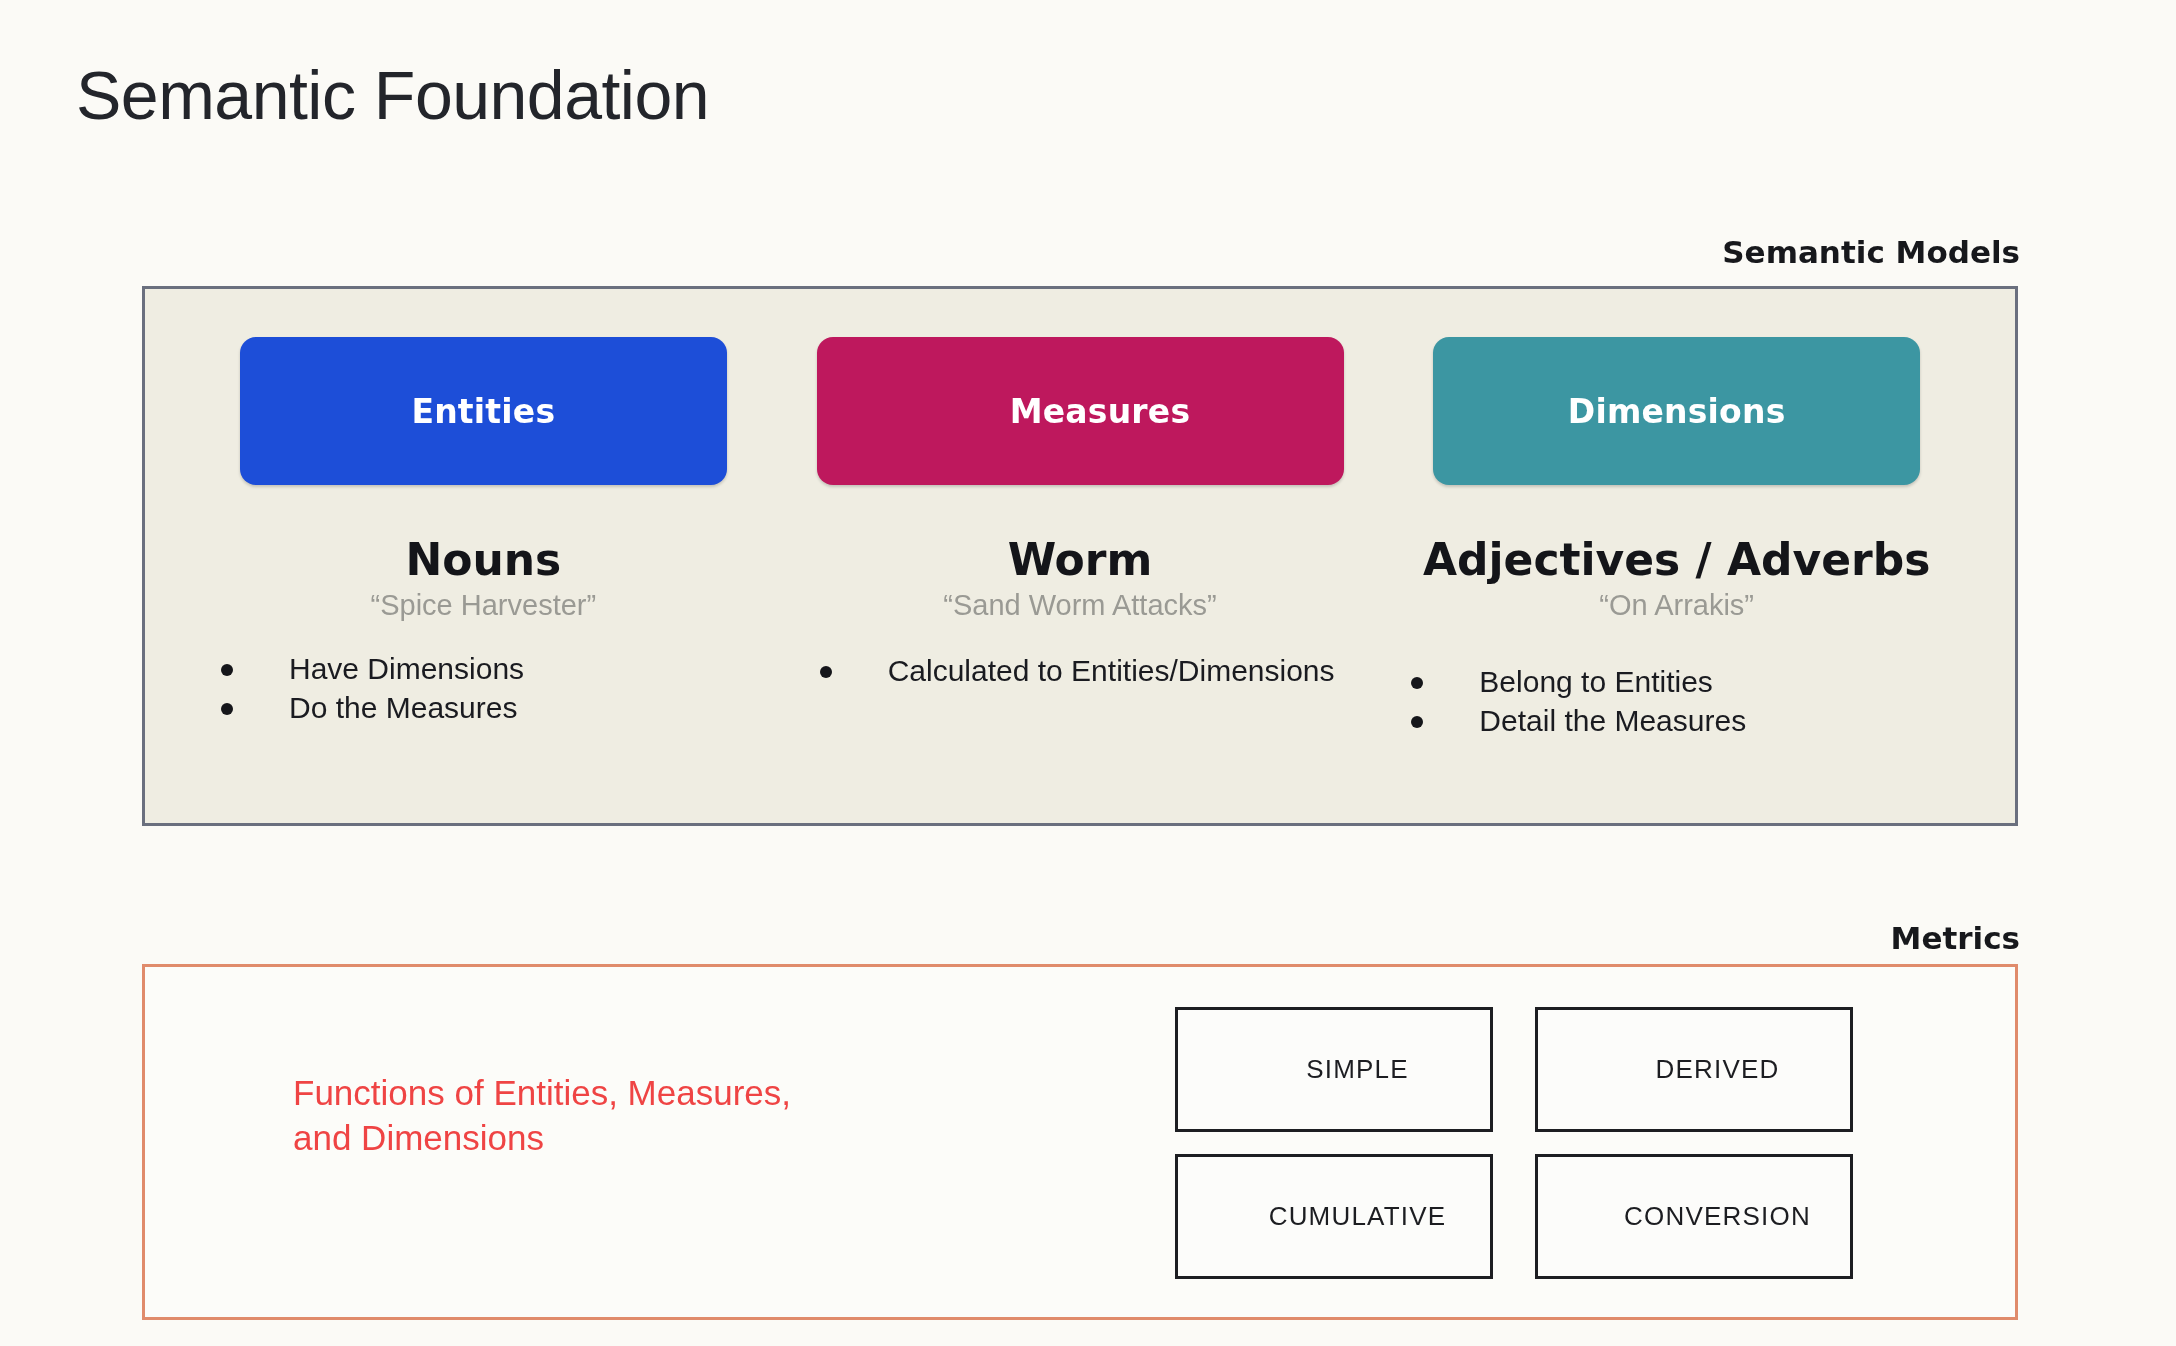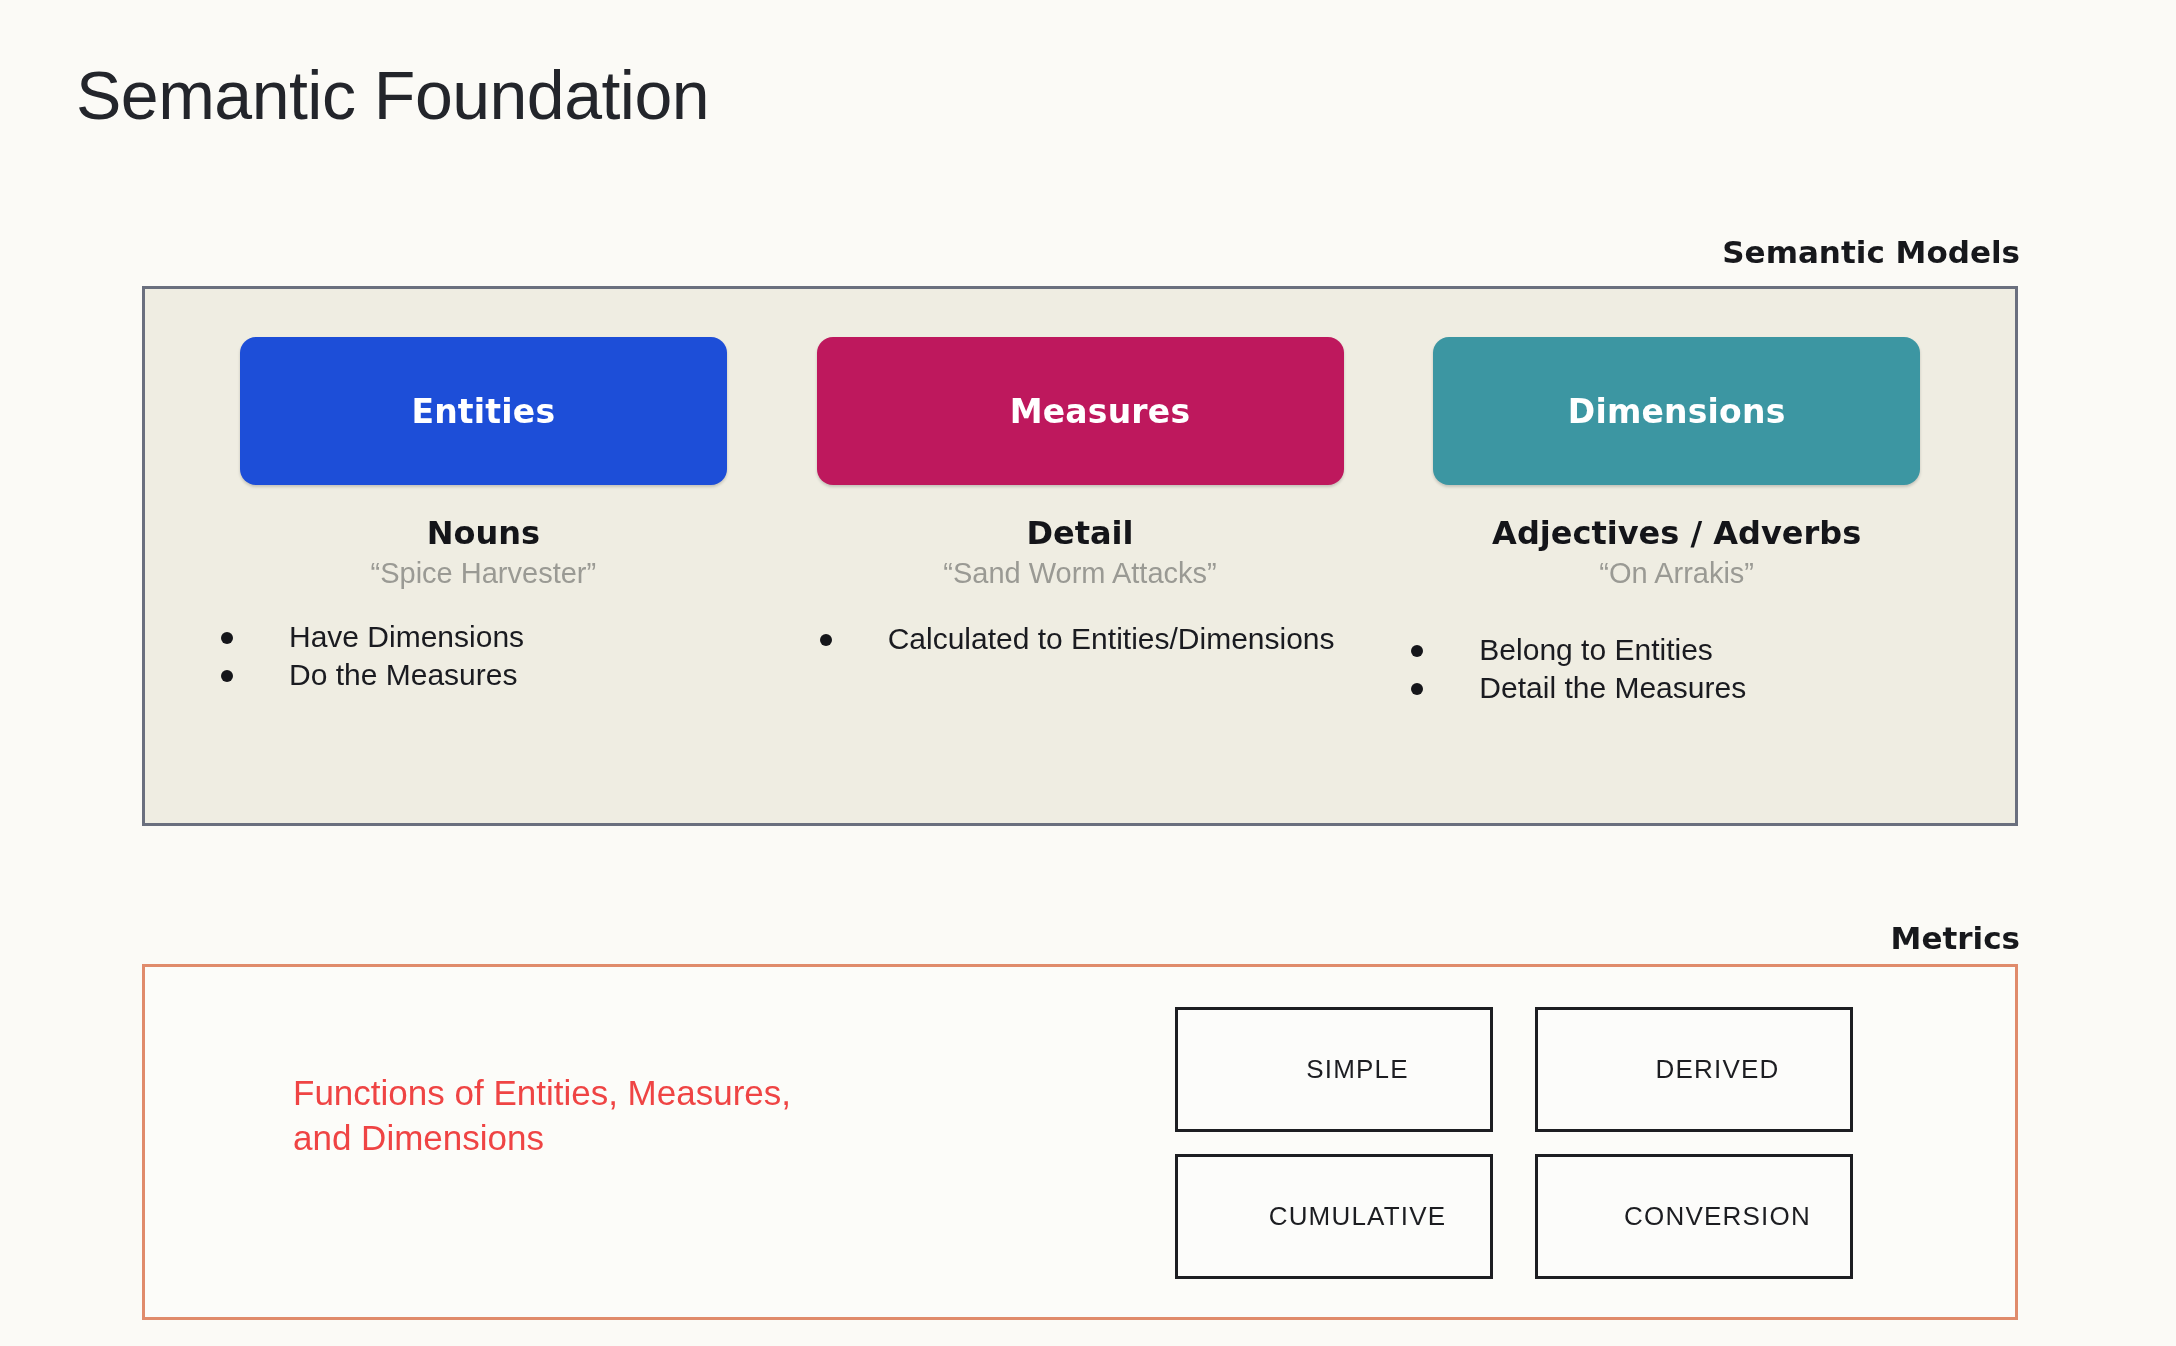--- a/index.html
+++ b/index.html
@@ -90,22 +90,22 @@
     justify-content: center;
     color: #FFFFFF;
     font-size: 33px;
     font-weight: bold;
     font-family: "DejaVu Sans", sans-serif;
     letter-spacing: 0.2px;
     box-shadow: 0 2px 3px rgba(0,0,0,0.18);
   }
 
   .pos-title {
-    margin-top: 32px;
-    font-size: 32px;
+    margin-top: 52px;
+    font-size: 44px;
     font-weight: bold;
     color: #141519;
     font-family: "DejaVu Sans", sans-serif;
     text-align: center;
     white-space: nowrap;
     line-height: 1.05;
   }
   .pos-example {
     margin-top: 6px;
     font-size: 29px;
@@ -220,21 +220,21 @@
         </li>
         <li class="bullet-item">
           <span class="bullet-dot"></span>
           <span class="bullet-text">Do the Measures</span>
         </li>
       </ul>
     </div>
 
     <div class="model-col col-measures">
       <div class="model-chip" style="background:#be185d;padding-left:40px;">Measures</div>
-      <div class="pos-title">Detail</div>
+      <div class="pos-title">Worm</div>
       <div class="pos-example">“Sand Worm Attacks”</div>
       <ul class="bullet-list m-top-b">
         <li class="bullet-item">
           <span class="bullet-dot"></span>
           <span class="bullet-text">Calculated to Entities/Dimensions</span>
         </li>
       </ul>
     </div>
 
     <div class="model-col col-dimensions">

